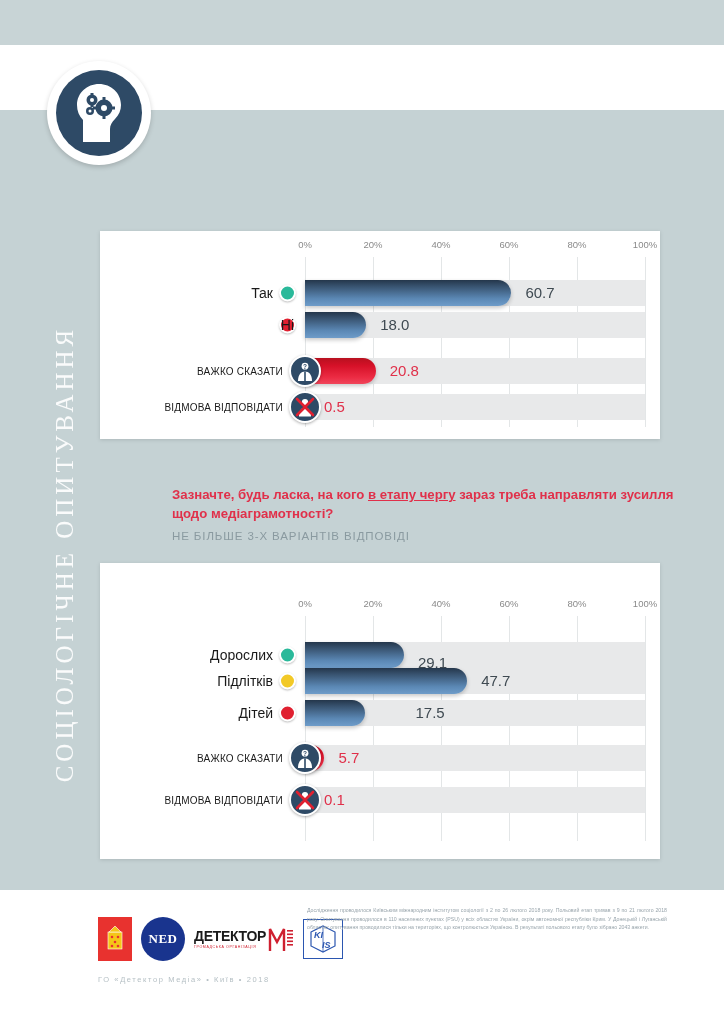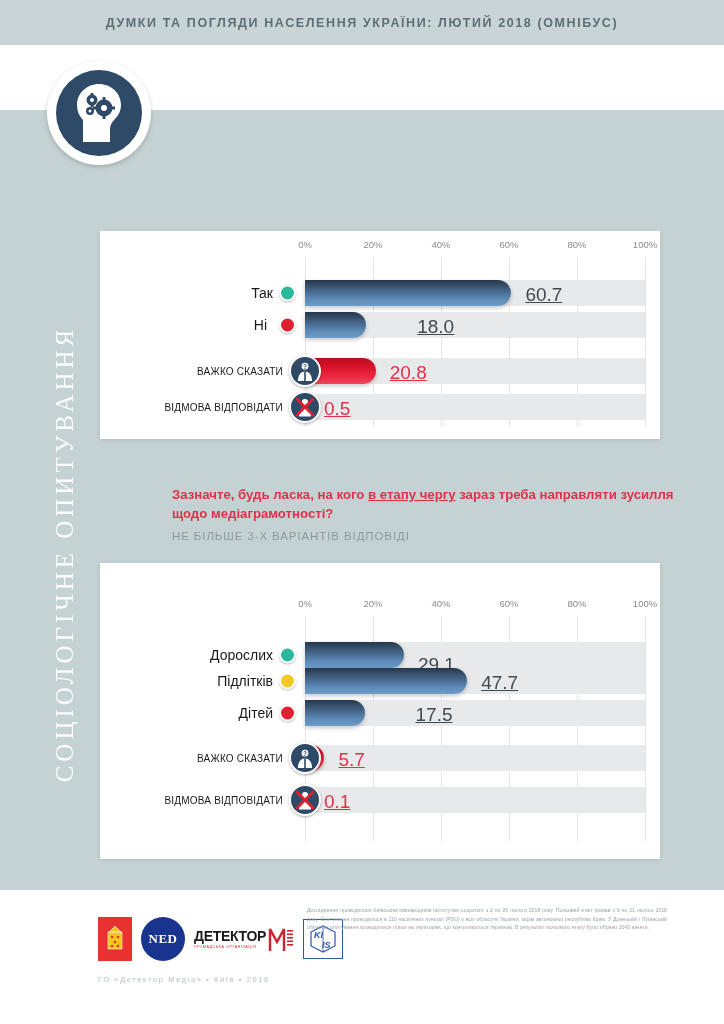--- a/index.html
+++ b/index.html
@@ -116,24 +116,23 @@
   .bar-blue {
     background: linear-gradient(to bottom, #24364b 0%, #36506c 22%, #5b88b5 72%, #6e9cc9 100%);
     box-shadow: 0 2px 4px rgba(0,0,0,0.22);
   }
   .bar-red {
     background: linear-gradient(to bottom, #b8101f 0%, #d61128 30%, #ec2c44 75%, #f0455a 100%);
     box-shadow: 0 2px 4px rgba(0,0,0,0.22);
   }
   .bar-value {
     position: absolute;
-    font-size: 19px;
+    font-size: 15px;
     color: #3f4a52;
     white-space: nowrap;
-    text-decoration: underline;
   }
   .bar-value.red { color: #e0304a; }
 
   .cat-label {
     position: absolute;
     text-align: right;
     font-size: 14px;
     color: #1a1a1a;
     white-space: nowrap;
     transform: translateY(-50%);
@@ -208,21 +207,20 @@
 </head>
 <body>
 
 <div class="page">
 
   <div class="band-header"></div>
   <div class="band-white"></div>
   <div class="band-body"></div>
   <div class="band-footer"></div>
 
-  <div class="header-title">ДУМКИ ТА ПОГЛЯДИ НАСЕЛЕННЯ УКРАЇНИ: ЛЮТИЙ 2018 (ОМНІБУС)</div>
 
   <div class="head-logo">
     <div class="head-logo-inner">
       <svg width="66" height="66" viewBox="0 0 66 66">
         <path d="M44 62 L44 49 C44 45 46 42 49 39 C53 35 55 30 55 25 C55 13 45 4 33 4 C21 4 11 13 11 25 C11 31 13 36 17 40 L17 62 Z" fill="#ffffff"></path>
         <path d="M44 62 L44 49 C44 46 45 44 47 42 L51 45 C49 47 48 49 48 51 L48 62 Z" fill="#2e4a66" opacity="0.15"></path>
         <g fill="#2e4a66">
           <circle cx="38" cy="28" r="8.5"></circle>
           <circle cx="26" cy="20" r="5.5"></circle>
           <circle cx="24" cy="31" r="4"></circle>
@@ -261,23 +259,23 @@
         <div class="axis-label" style="left:477px;top:8px;">80%</div>
         <div class="gridline" style="left:545px;top:26px;height:170px;"></div>
         <div class="axis-label" style="left:545px;top:8px;">100%</div>
         <div class="row-bg" style="left:205px;top:49px;width:340px;"></div>
         <div class="bar bar-blue" style="left:205px;top:49px;width:206.38px;"></div>
         <div class="bar-value" style="left:425.38px;top:53px;">60.7</div>
         <div class="dot" style="left:179px;top:62px;background:#2ab99a;"></div>
         <div class="cat-label" style="right:387px;top:62px;">Так</div>
         <div class="row-bg" style="left:205px;top:81px;width:340px;"></div>
         <div class="bar bar-blue" style="left:205px;top:81px;width:61.199999999999996px;"></div>
-        <div class="bar-value" style="left:280.2px;top:85px;margin-left:37px;">18.0</div>
+        <div class="bar-value" style="left:280.2px;top:85px;">18.0</div>
         <div class="dot" style="left:179px;top:94px;background:#e02030;"></div>
-        <div class="cat-label" style="right:393px;top:94px;">Ні</div>
+        <div class="cat-label" style="right:366px;top:94px;">Ні</div>
         <div class="row-bg" style="left:205px;top:127px;width:340px;"></div>
         <div class="bar bar-red" style="left:205px;top:127px;width:70.72000000000001px;"></div>
         <div class="bar-value red" style="left:289.72px;top:131px;">20.8</div>
         <div class="badge" style="left:189px;top:140px;">
           <svg width="22" height="22" viewBox="0 0 22 22">
             <circle cx="11" cy="6.2" r="3.4" fill="#ffffff"></circle>
             <path d="M4 21 C4 14.5 7.2 11.5 11 11.5 C14.8 11.5 18 14.5 18 21 Z" fill="#ffffff"></path>
             <path d="M11 11.5 L11 21" stroke="#2e4a66" stroke-width="1.6"></path>
             <text x="11" y="8.6" text-anchor="middle" font-family="Liberation Sans, sans-serif" font-size="6.5" font-weight="bold" fill="#2e4a66">?</text>
           </svg>

